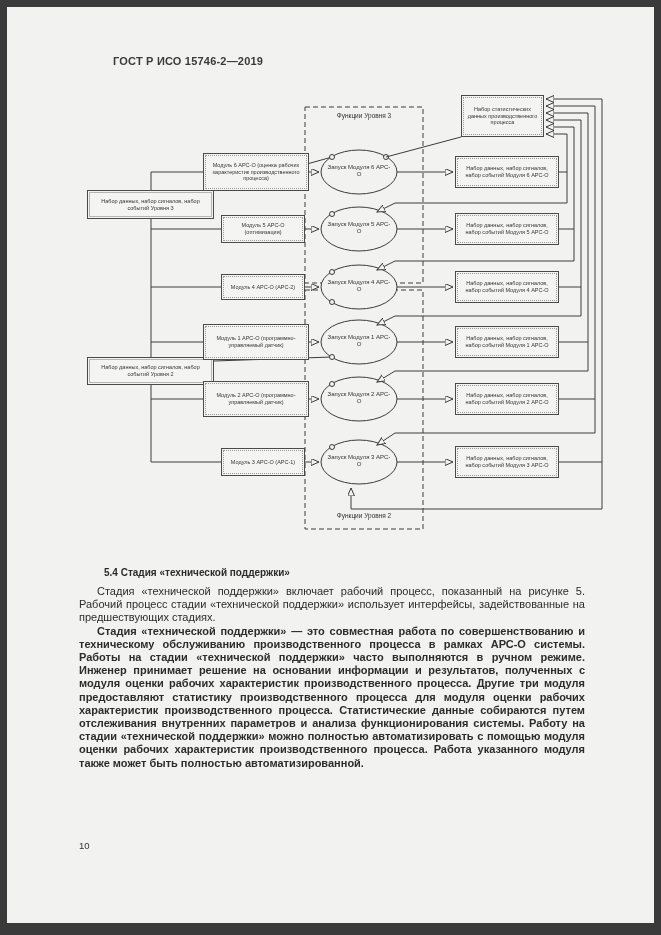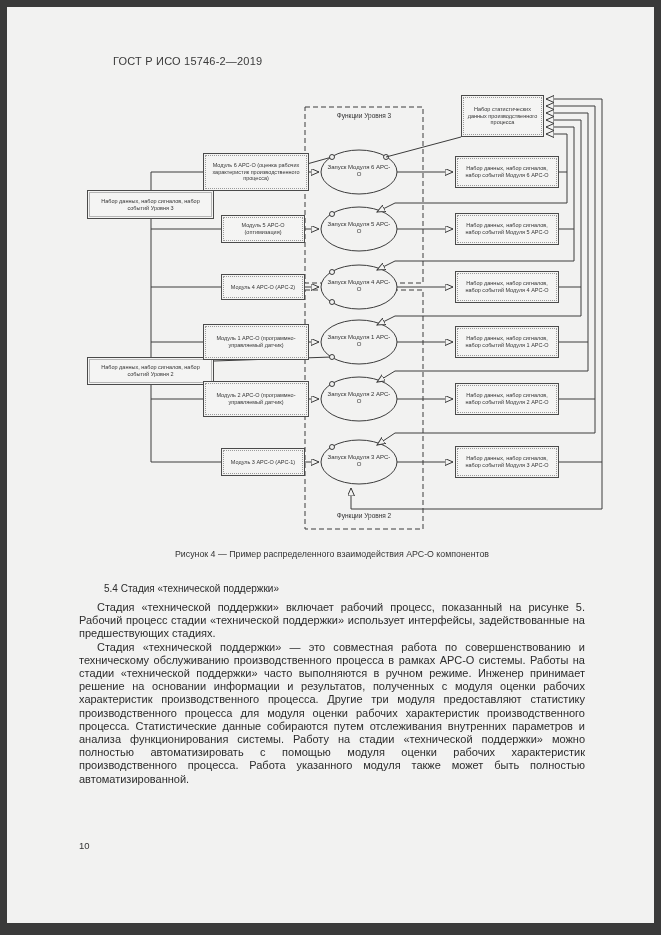--- a/index.html
+++ b/index.html
@@ -9,21 +9,21 @@
     box-sizing:border-box;
     background:#f2f2f1;
     border:7px solid #3a3a3a;
     border-bottom-width:12px;
     font-family:"Liberation Sans", sans-serif;
     color:#2e2e2e;
     overflow:hidden;
   }
   .doc-header{
     margin:48px 4px 0 71px;
-    font-size:11px;font-weight:normal;color:#3a3a3a;letter-spacing:.2px;padding-left:35px;
+    font-size:11px;font-weight:bold;color:#3a3a3a;letter-spacing:.2px;padding-left:35px;
   }
   .diagram{
     position:relative;
     width:534px;height:450px;
     margin:26px 0 0 76px;
   }
   .diagram svg{position:absolute;left:0;top:0;}
   .dbox{
     position:absolute;box-sizing:border-box;
     border:1px solid #4a4a4a;background:#f4f4f3;
@@ -39,28 +39,28 @@
   }
   .zone-label{
     position:absolute;width:118px;text-align:center;
     font-size:6.5px;color:#333;
   }
   .fig-caption{
     width:506px;margin:6px 0 0 72px;text-align:center;
     font-size:8.8px;color:#333;
   }
   .sec-heading{
-    margin:24px 0 0 97px;font-size:10px;font-weight:normal;color:#2b2b2b;
+    margin:24px 0 0 97px;font-size:10px;font-weight:bold;color:#2b2b2b;
   }
   .para{
     width:506px;margin:7px 0 0 72px;
     font-size:11px;line-height:13.2px;text-align:justify;
     text-indent:18px;color:#2c2c2c;
   }
-  .para + .para{margin-top:0;}
+  .para + .para{margin-top:0;font-weight:bold;}
   .page-number{
     position:absolute;left:72px;bottom:72px;font-size:9.5px;color:#333;text-align:center;
   }
 </style>
 </head>
 <body>
 
 <div class="page">
 
   <div class="doc-header">ГОСТ Р ИСО 15746-2—2019</div>
@@ -159,21 +159,20 @@
     <div class="elabel" style="left:244px;top:361px;">Запуск Модуля 3 АРС-О</div>
 
     <div class="dbox" style="left:372px;top:63px;width:104px;height:32px;">Набор данных, набор сигналов, набор событий Модуля 6 АРС-О</div>
     <div class="dbox" style="left:372px;top:120px;width:104px;height:32px;">Набор данных, набор сигналов, набор событий Модуля 5 АРС-О</div>
     <div class="dbox" style="left:372px;top:178px;width:104px;height:32px;">Набор данных, набор сигналов, набор событий Модуля 4 АРС-О</div>
     <div class="dbox" style="left:372px;top:233px;width:104px;height:32px;">Набор данных, набор сигналов, набор событий Модуля 1 АРС-О</div>
     <div class="dbox" style="left:372px;top:290px;width:104px;height:32px;">Набор данных, набор сигналов, набор событий Модуля 2 АРС-О</div>
     <div class="dbox" style="left:372px;top:353px;width:104px;height:32px;">Набор данных, набор сигналов, набор событий Модуля 3 АРС-О</div>
   </div>
 
-  <div class="fig-caption">Рисунок 4 — Пример распределенного взаимодействия АРС-О компонентов</div>
 
   <div class="sec-heading">5.4 Стадия «технической поддержки»</div>
 
   <div class="para">Стадия «технической поддержки» включает рабочий процесс, показанный на рисунке 5. Рабочий процесс стадии «технической поддержки» использует интерфейсы, задействованные на предшествующих стадиях.</div>
   <div class="para">Стадия «технической поддержки» — это совместная работа по совершенствованию и техническому обслуживанию производственного процесса в рамках АРС-О системы. Работы на стадии «технической поддержки» часто выполняются в ручном режиме. Инженер принимает решение на основании информации и результатов, полученных с модуля оценки рабочих характеристик производственного процесса. Другие три модуля предоставляют статистику производственного процесса для модуля оценки рабочих характеристик производственного процесса. Статистические данные собираются путем отслеживания внутренних параметров и анализа функционирования системы. Работу на стадии «технической поддержки» можно полностью автоматизировать с помощью модуля оценки рабочих характеристик производственного процесса. Работа указанного модуля также может быть полностью автоматизированной.</div>
 
   <div class="page-number">10</div>
 
 </div>
 

